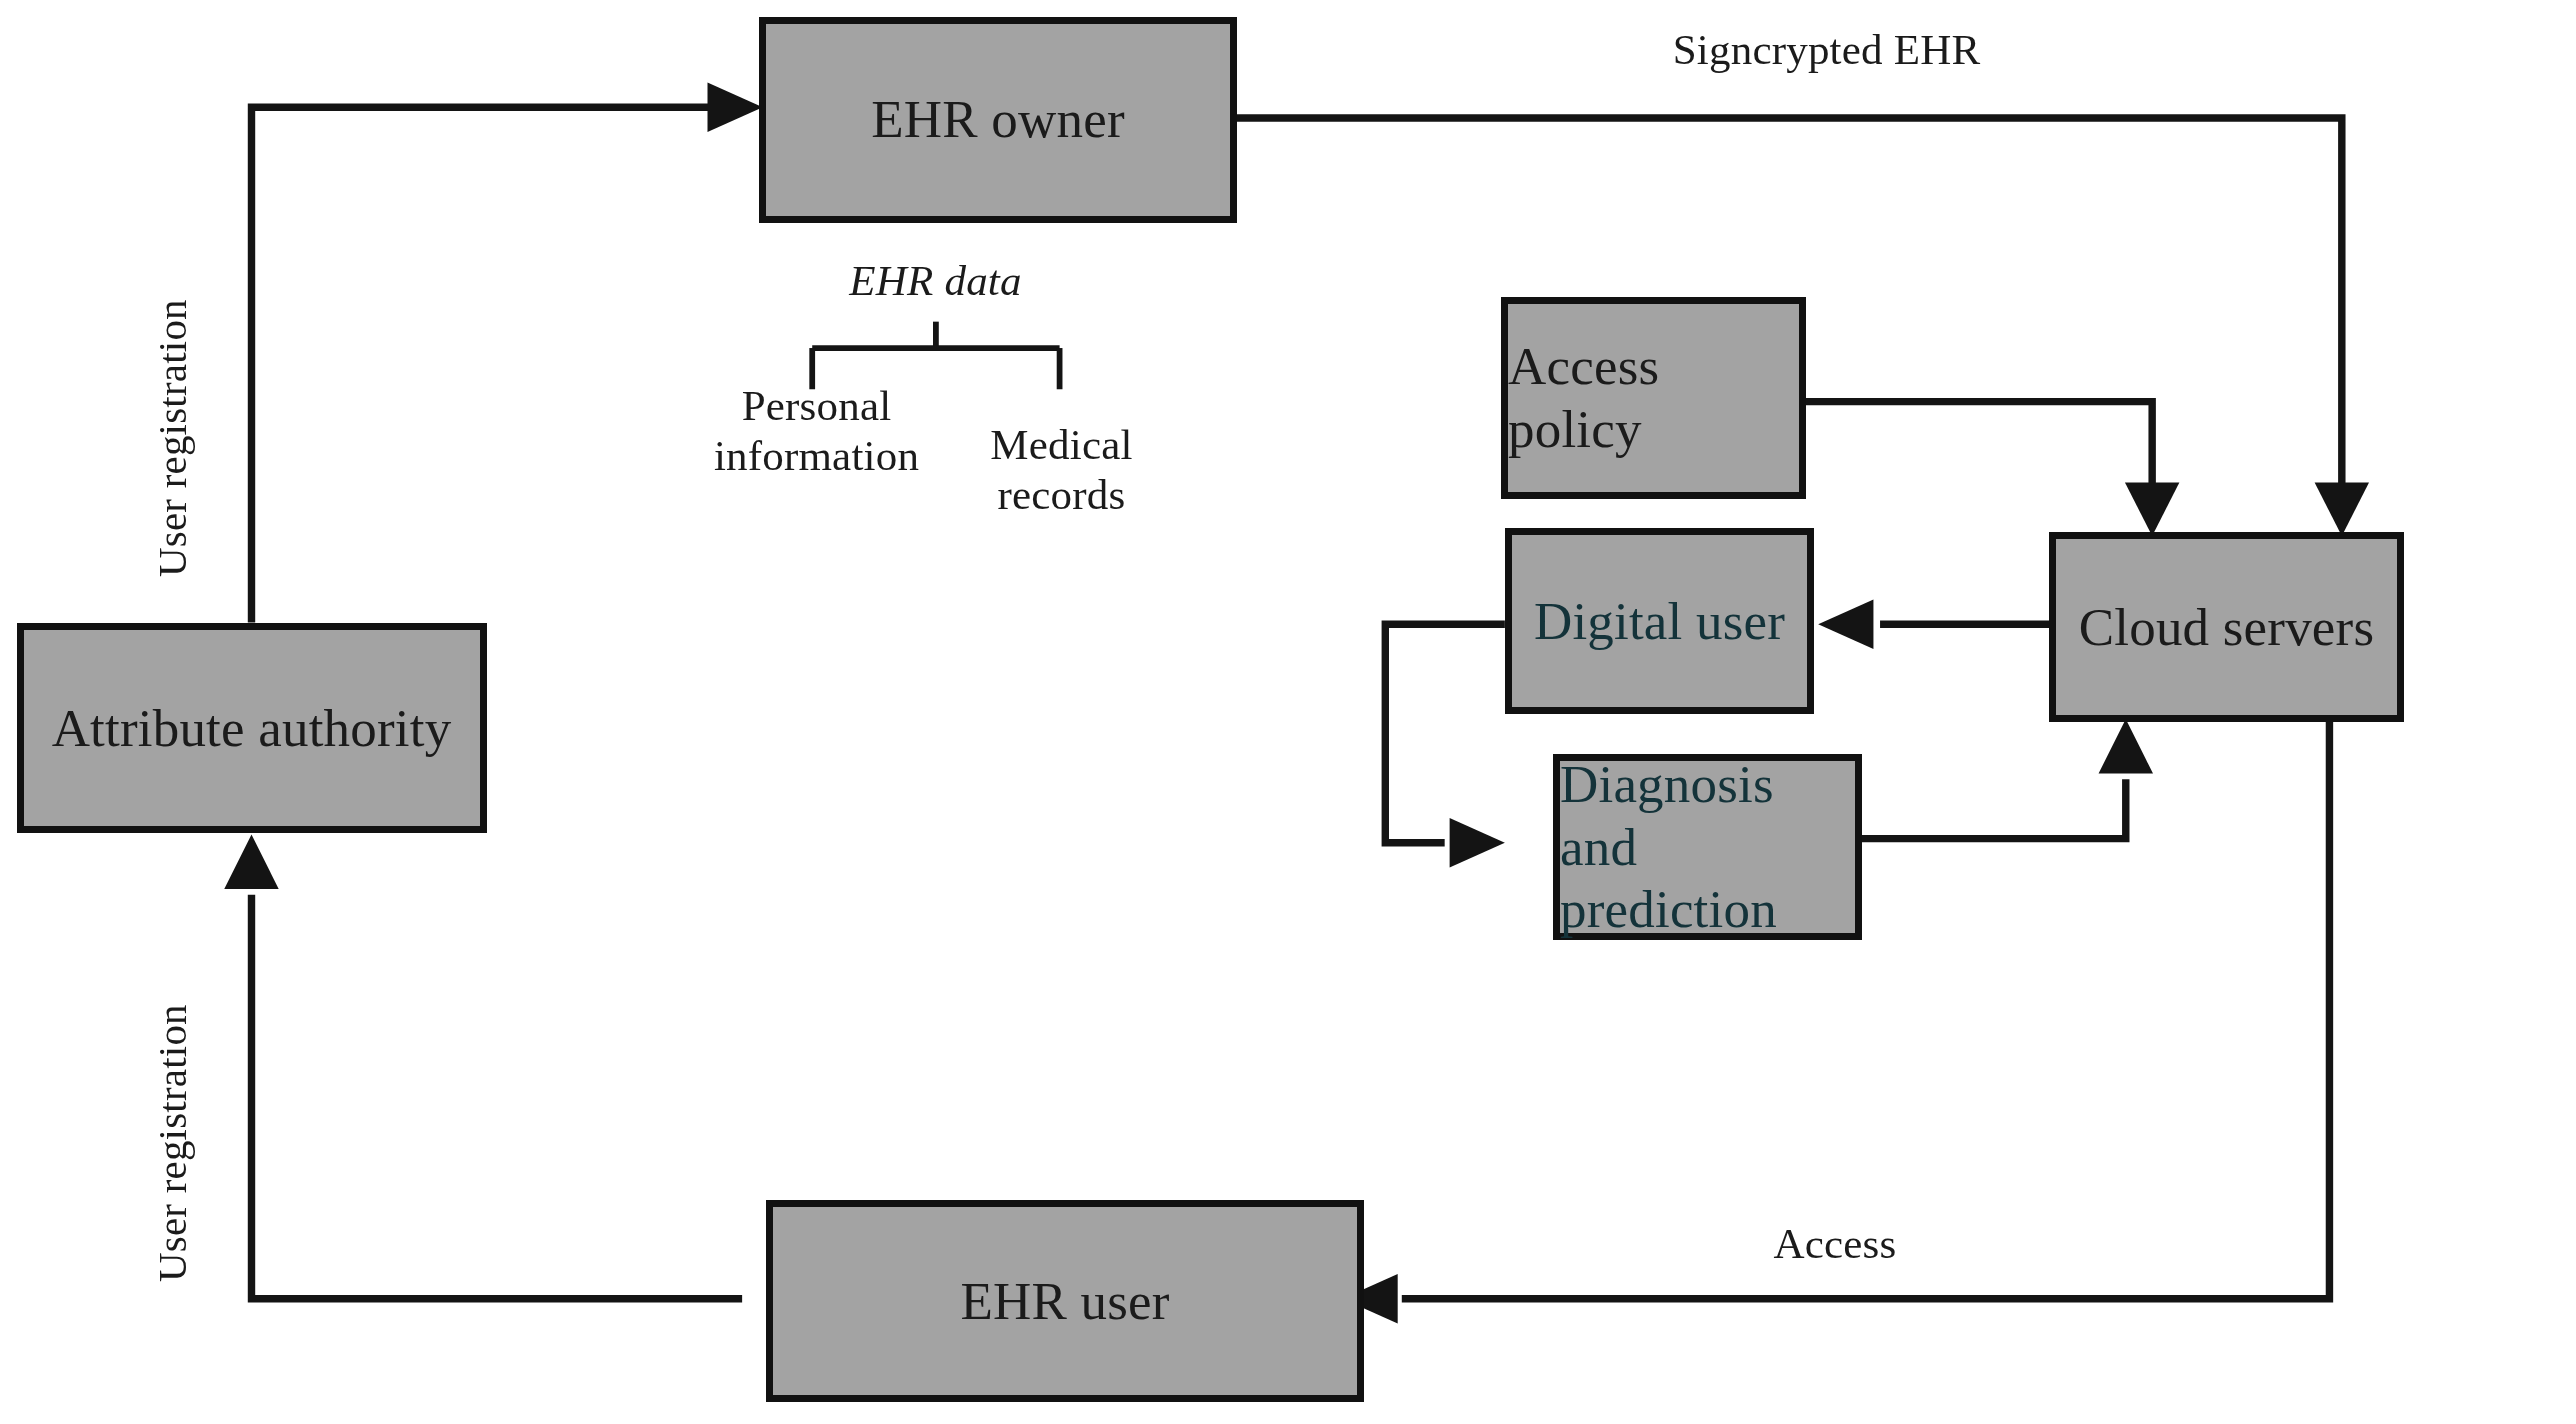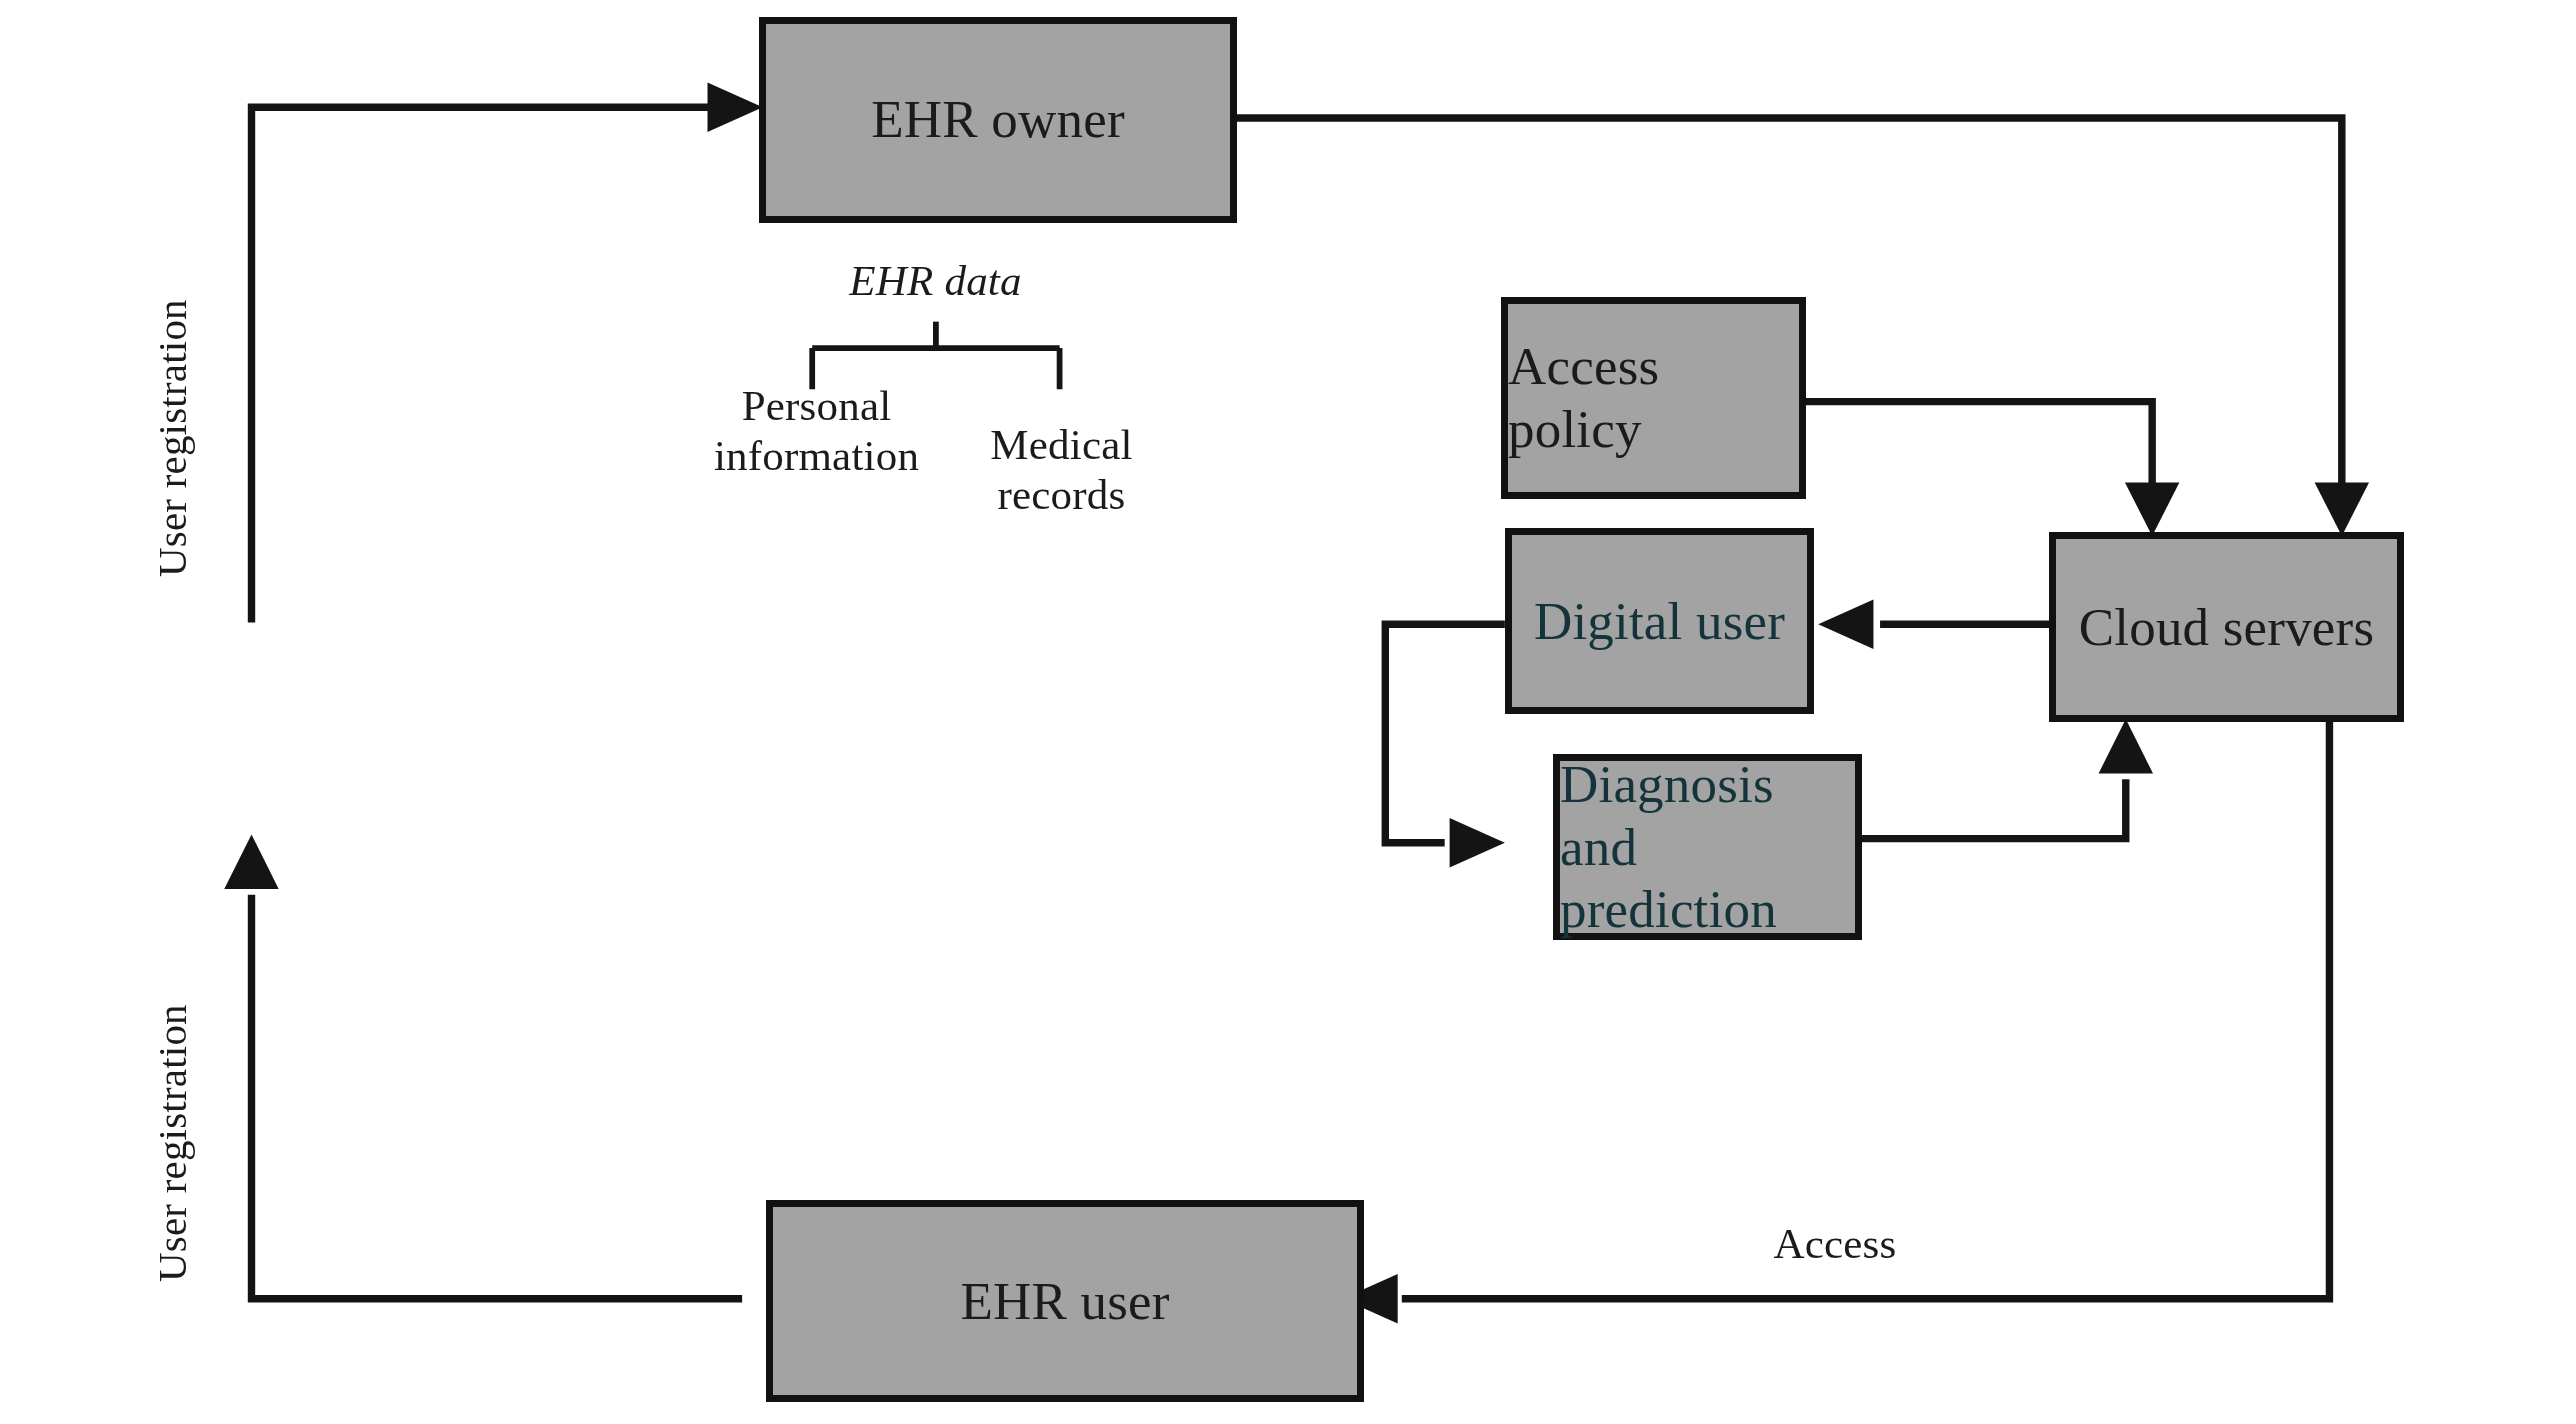--- a/index.html
+++ b/index.html
@@ -117,40 +117,43 @@
     <g>
       <line class="thin" x1="1135" y1="390" x2="1135" y2="422"></line>
       <polyline class="thin" points="985,422 1285,422"></polyline>
       <line class="thin" x1="985" y1="422" x2="985" y2="472"></line>
       <line class="thin" x1="1285" y1="422" x2="1285" y2="472"></line>
     </g>
   </svg>
 
   <div class="box" style="left:759px; top:16.5px; width:478px; height:206px;">EHR owner</div>
 
+  <div class="box" style="left:16.5px; top:623px; width:470px; height:210px;">Attribute
+authority</div>
 
   <div class="box" style="left:1501px; top:297px; width:305px; height:202px;">Access policy</div>
 
   <div class="box tinted" style="left:1505px; top:528px; width:309px; height:186px;">Digital user</div>
 
   <div class="box tinted" style="left:1505px; top:754px; width:309px; height:186px;margin-left:48px;">Diagnosis
 and prediction</div>
 
   <div class="box" style="left:2049px; top:532px; width:355px; height:190px;">Cloud servers</div>
 
   <div class="box" style="left:742px; top:1200px; width:598px; height:202px;margin-left:24px;">EHR user</div>
 
   <div class="free-label" style="left:812px; top:256px; width:247px;font-style:italic;">EHR data</div>
 
   <div class="free-label" style="left:697px; top:381px; width:239px;">Personal
 information</div>
 
   <div class="free-label" style="left:948px; top:390px; width:227px;margin-top:30px;">Medical
 records</div>
 
+  <div class="free-label" style="left:1612px; top:25px; width:429px;">Signcrypted EHR</div>
 
   <div class="free-label" style="left:1732px; top:1219px; width:206px;">Access</div>
 
   <div class="rot-label" style="left:148px; top:577px;">User registration</div>
 
   <div class="rot-label" style="left:148px; top:1282px;">User registration</div>
 
 </div>
 
 

